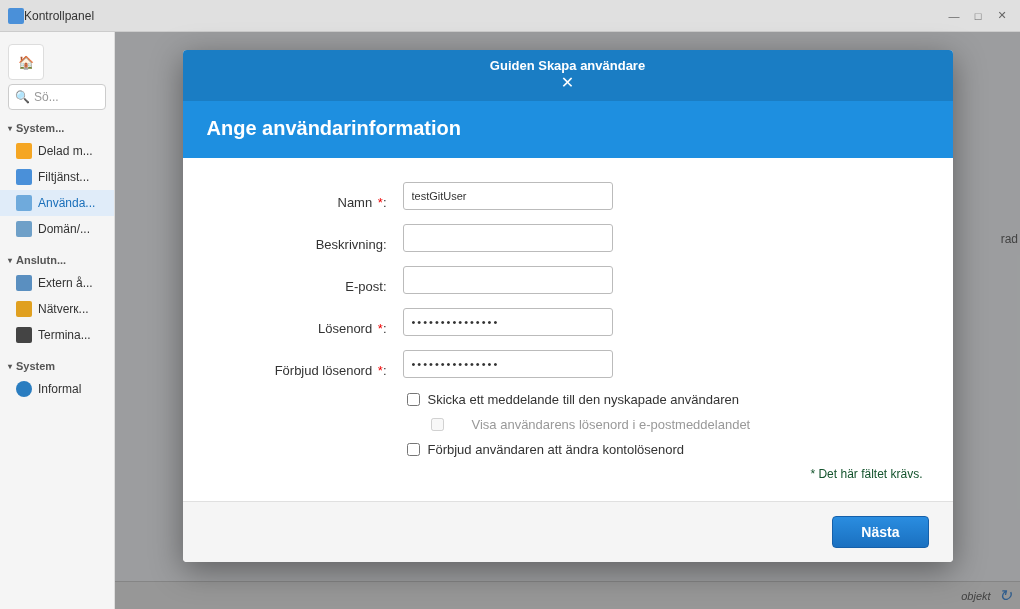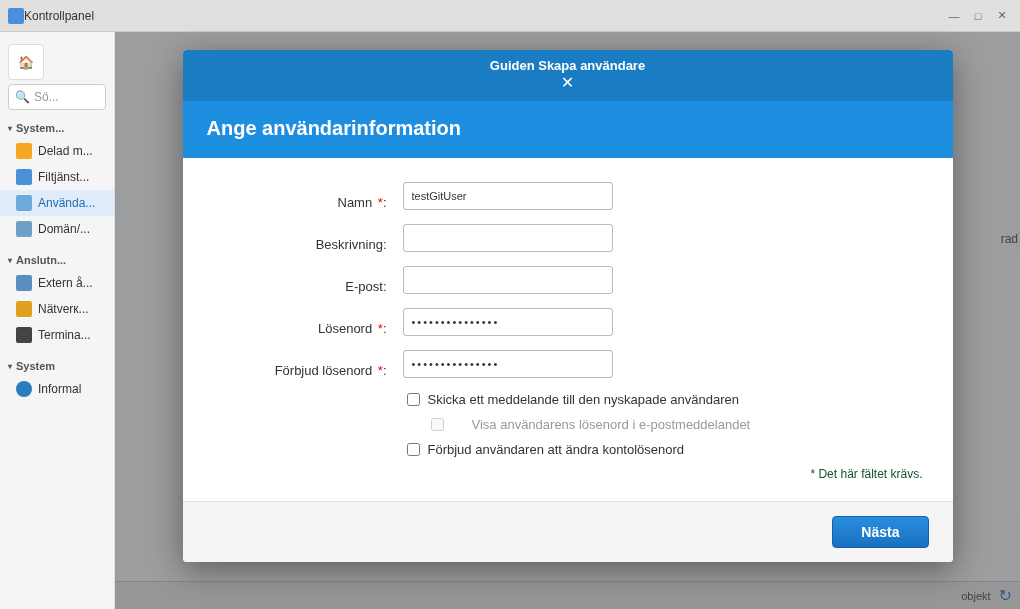--- a/index.html
+++ b/index.html
@@ -175,20 +175,21 @@
       height: 28px;
       background: #e8e8e8;
       border-top: 1px solid #ccc;
       display: flex;
       align-items: center;
       justify-content: flex-end;
       padding: 0 8px;
       gap: 8px;
       font-size: 11px;
       color: #666;
+      font-style: italic;
     }
 
     
     .modal-overlay {
       position: absolute;
       top: 0;
       left: 0;
       right: 0;
       bottom: 0;
       background: rgba(0,0,0,0.35);

